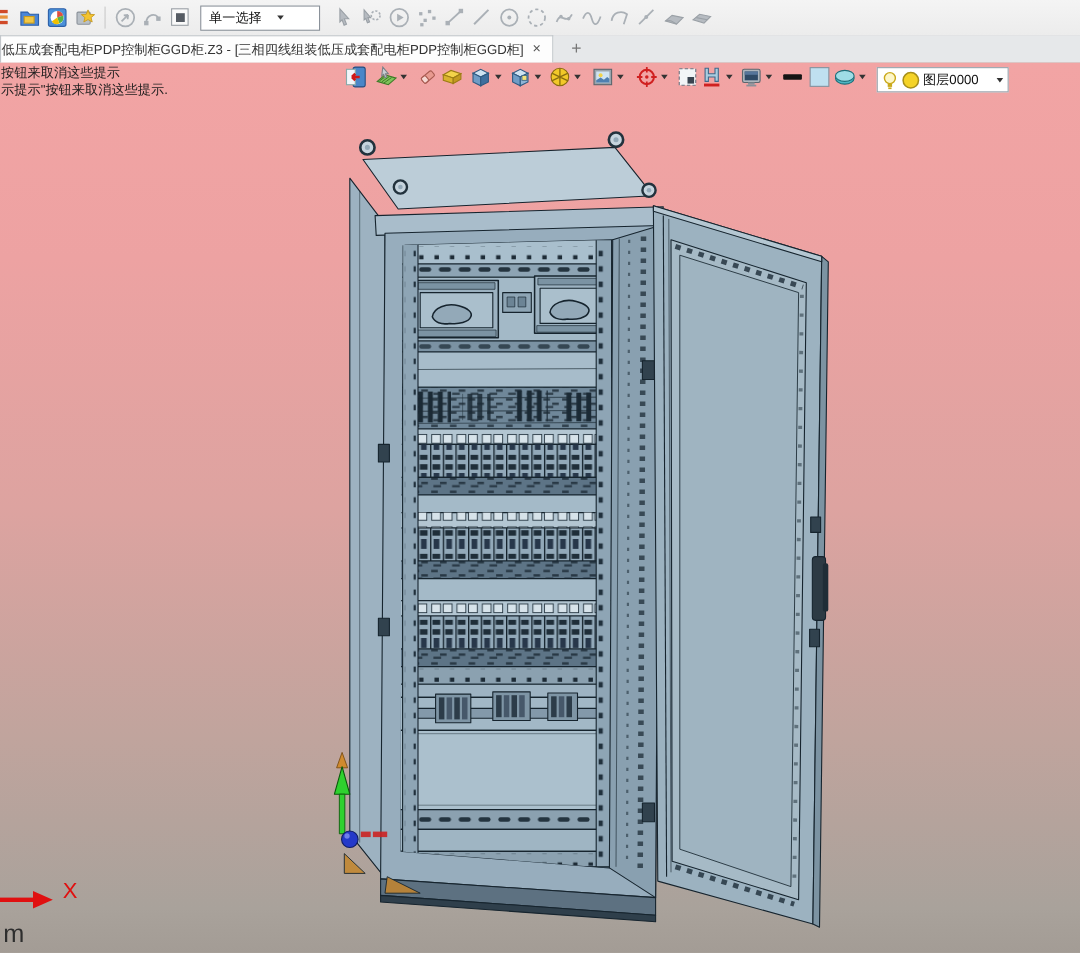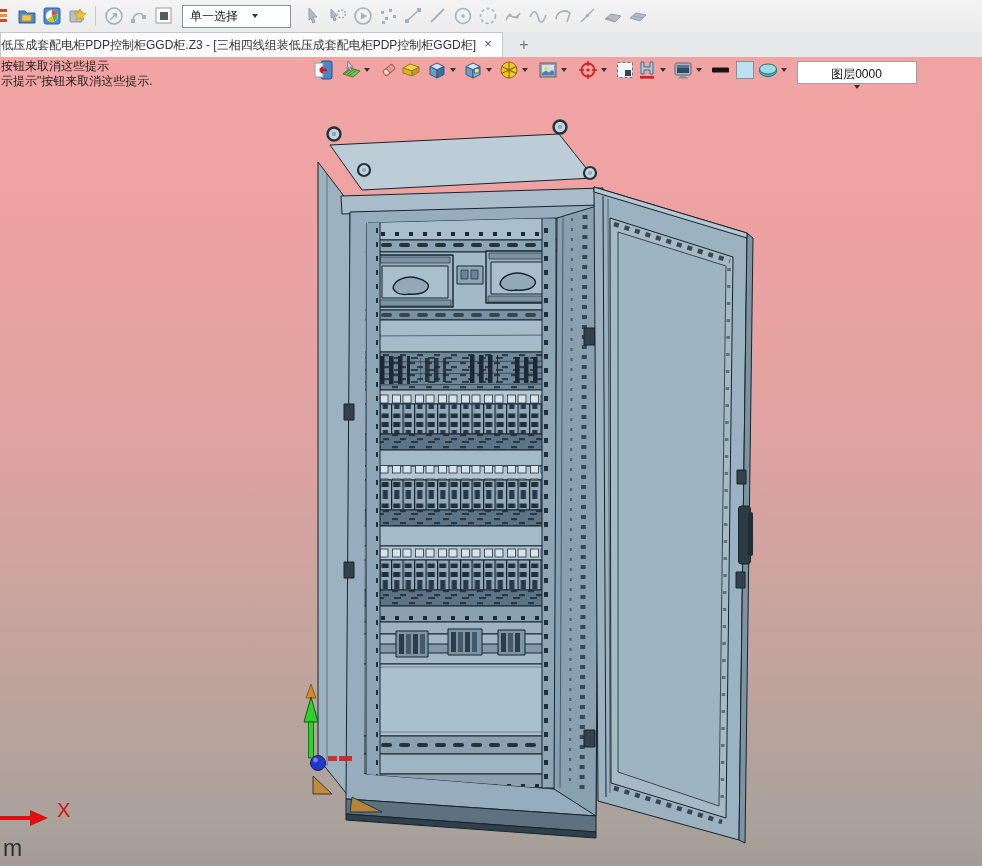--- a/index.html
+++ b/index.html
@@ -48,21 +48,21 @@
   .viewport{
     position:absolute;left:0;top:57px;width:982px;height:809px;
     background:linear-gradient(180deg,#f2a4a4 0%,#eda2a2 22%,#dda3a0 50%,#c0a49d 76%,#a9a29b 95%,#a39c95 100%);
   }
   .hints{position:absolute;left:1px;top:2px;font-size:12px;line-height:15px;color:#1c1c1c;white-space:pre;}
   .vp-toolbar{position:absolute;left:0;top:2px;width:982px;height:24px;}
   .vp-item{position:absolute;top:0;height:22px;display:flex;align-items:center;gap:2px;}
   .vp-icon{width:22px;height:22px;display:block;}
   .layer-combo{
     position:absolute;left:797px;top:2px;width:111px;height:21px;background:#fff;
-    border:1px solid #98a2ab;display:flex;align-items:center;padding:0 4px 0 3px;gap:2px;flex-direction:column;
+    border:1px solid #98a2ab;display:flex;align-items:center;padding:0 4px 0 3px;gap:2px;
   }
   .layer-combo .lbl{font-size:12px;color:#111;flex:1;}
   .axis-x-label{position:absolute;left:57px;top:742px;color:#e01010;font-size:20px;}
   .status-m{position:absolute;left:3px;top:778px;color:#2e2e2e;font-size:23px;}
   svg{display:block;}
   .model-svg{position:absolute;left:0;top:0;}
 </style>
 </head>
 <body>
 

